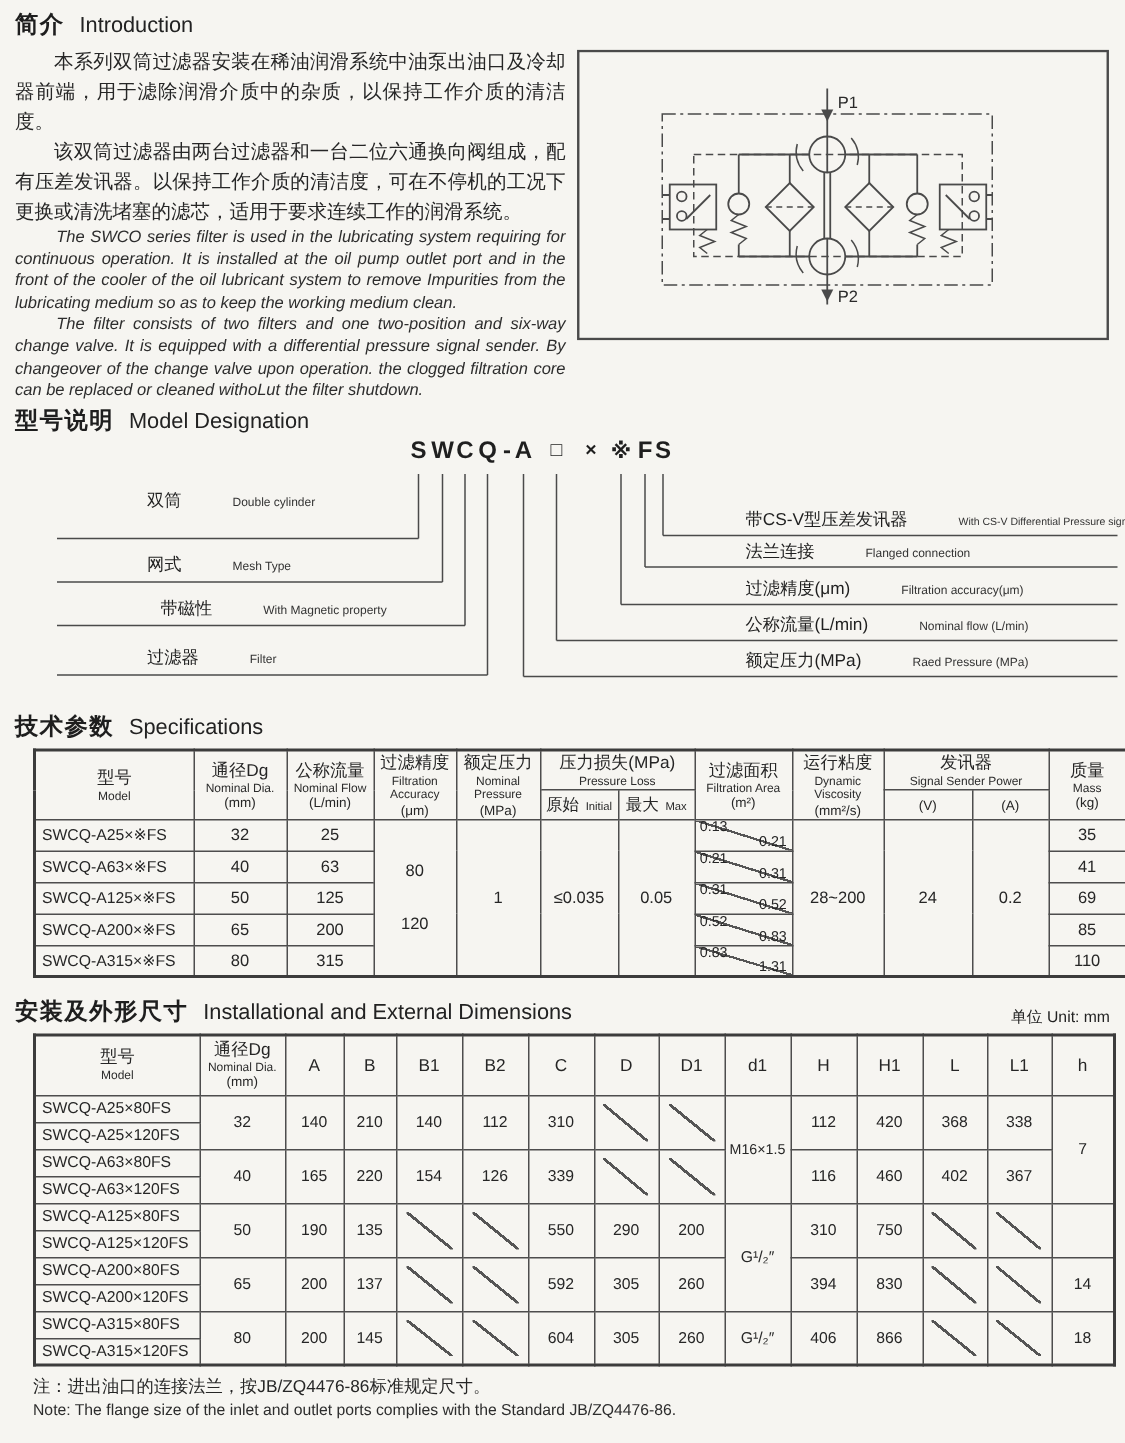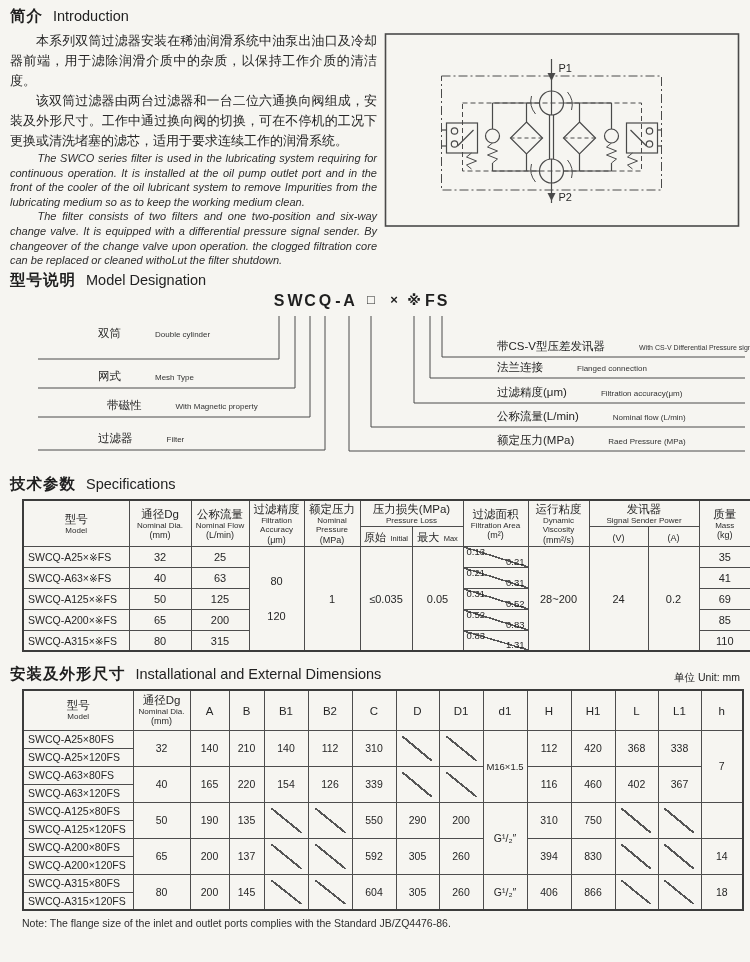--- a/index.html
+++ b/index.html
@@ -76,21 +76,21 @@
 <div class="page">
 
   <div>
     <div class="sec-head">
       <span class="zh">简介</span>
       <span class="en">Introduction</span>
     </div>
     <div class="intro-flex">
       <div class="intro-text">
         <p class="zh-p">本系列双筒过滤器安装在稀油润滑系统中油泵出油口及冷却器前端，用于滤除润滑介质中的杂质，以保持工作介质的清洁度。</p>
-        <p class="zh-p">该双筒过滤器由两台过滤器和一台二位六通换向阀组成，安装及外形尺寸。工作中通过换向阀的切换，可在不停机的工况下更换或清洗堵塞的滤芯，适用于要求连续工作的润滑系统。</p>
+        <p class="zh-p">该双筒过滤器由两台过滤器和一台二位六通换向阀组成，配有压差发讯器。以保持工作介质的清洁度，可在不停机的工况下更换或清洗堵塞的滤芯，适用于要求连续工作的润滑系统。</p>
         <p class="en-p">The SWCO series filter is used in the lubricating system requiring for continuous operation. It is installed at the oil pump outlet port and in the front of the cooler of the oil lubricant system to remove Impurities from the lubricating medium so as to keep the working medium clean.</p>
         <p class="en-p">The filter consists of two filters and one two-position and six-way change valve. It is equipped with a differential pressure signal sender. By changeover of the change valve upon operation. the clogged filtration core can be replaced or cleaned withoLut the filter shutdown.</p>
       </div>
       <div class="diagram-wrap">
         <svg viewBox="0 0 355 194" width="356" height="194">
           <rect x="1" y="1" width="353" height="192" fill="none" stroke="#4a4a4a" stroke-width="1.6"></rect>
           <g stroke="#4a4a4a" fill="none" stroke-width="1.2">
             <rect x="57" y="43" width="220" height="114" stroke-dasharray="9 3 2 3" stroke-width="1"></rect>
             <rect x="78" y="70" width="179" height="68" stroke-dasharray="5 3" stroke-width="1"></rect>
             <line x1="167" y1="26" x2="167" y2="58"></line>
@@ -532,17 +532,18 @@
           <td rowspan="2" class="slash"></td>
           <td rowspan="2">18</td>
         </tr>
         <tr>
           <td class="cell-model">SWCQ-A315×120FS</td>
         </tr>
       </tbody>
     </table>
 
     <div class="notes">
+      <p class="note-zh">注：进出油口的连接法兰，按JB/ZQ4476-86标准规定尺寸。</p>
       <p class="note-en">Note: The flange size of the inlet and outlet ports complies with the Standard JB/ZQ4476-86.</p>
     </div>
   </div>
 
 </div>
 
 </body></html>

